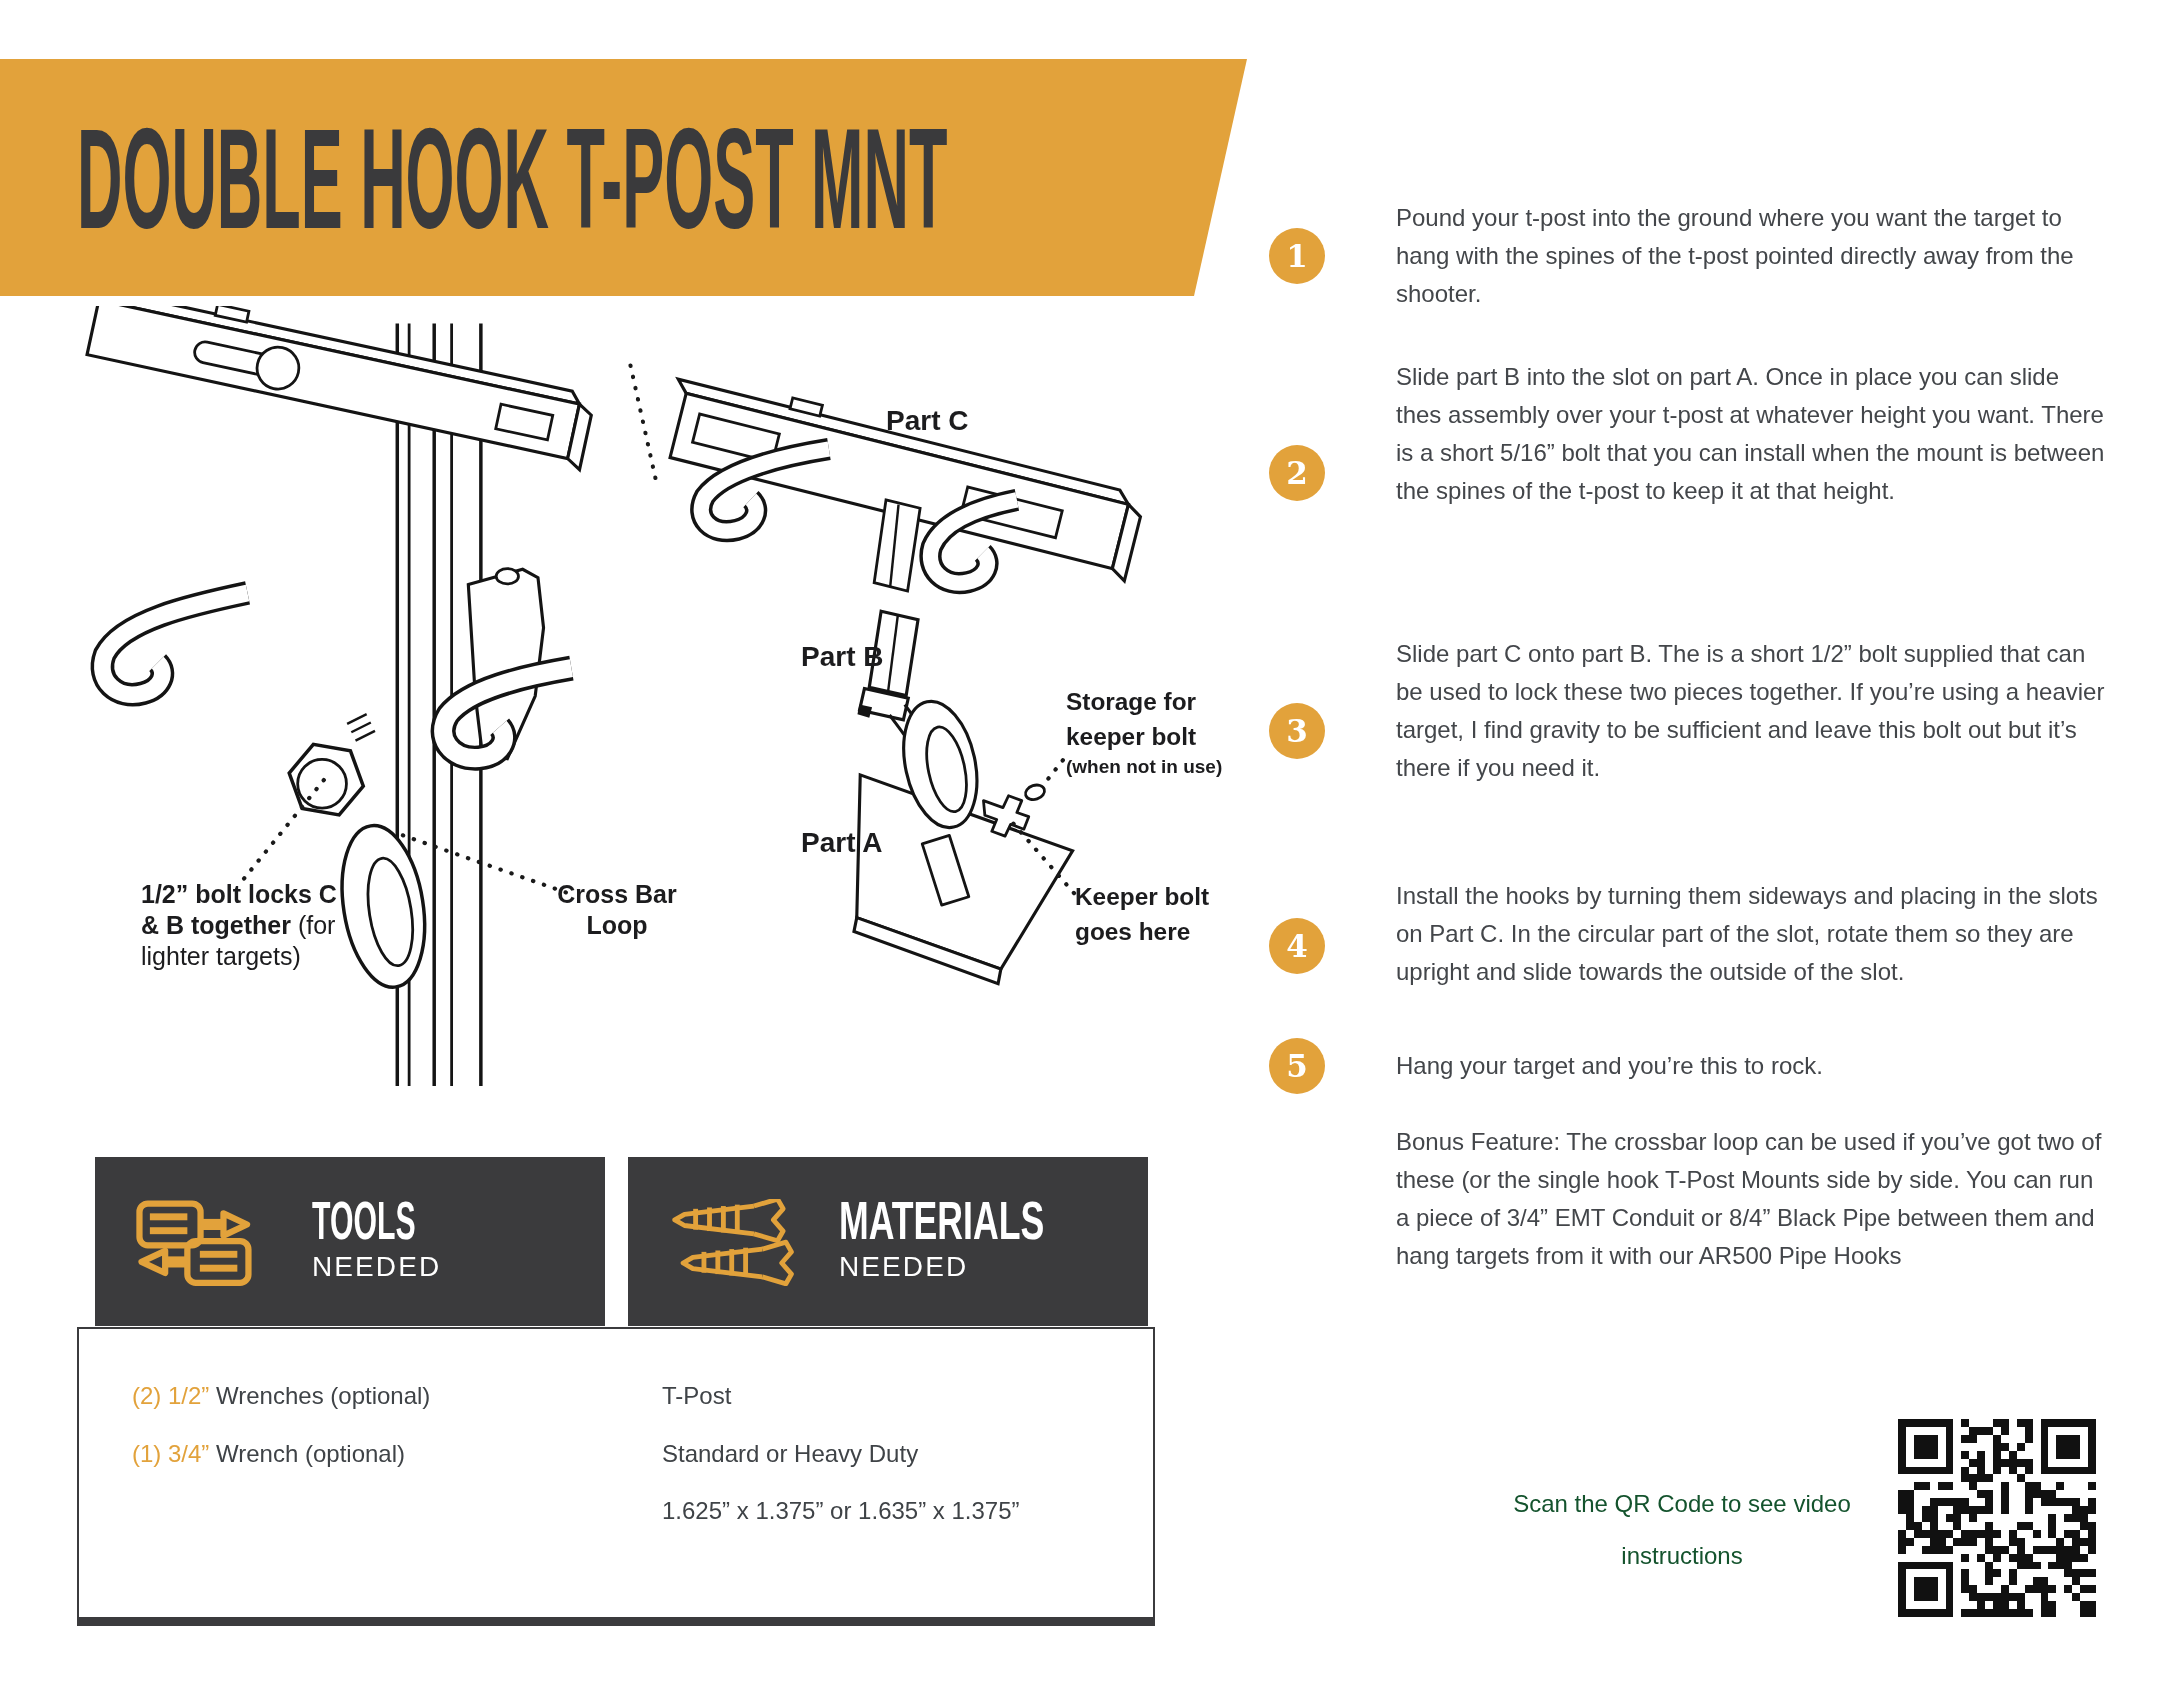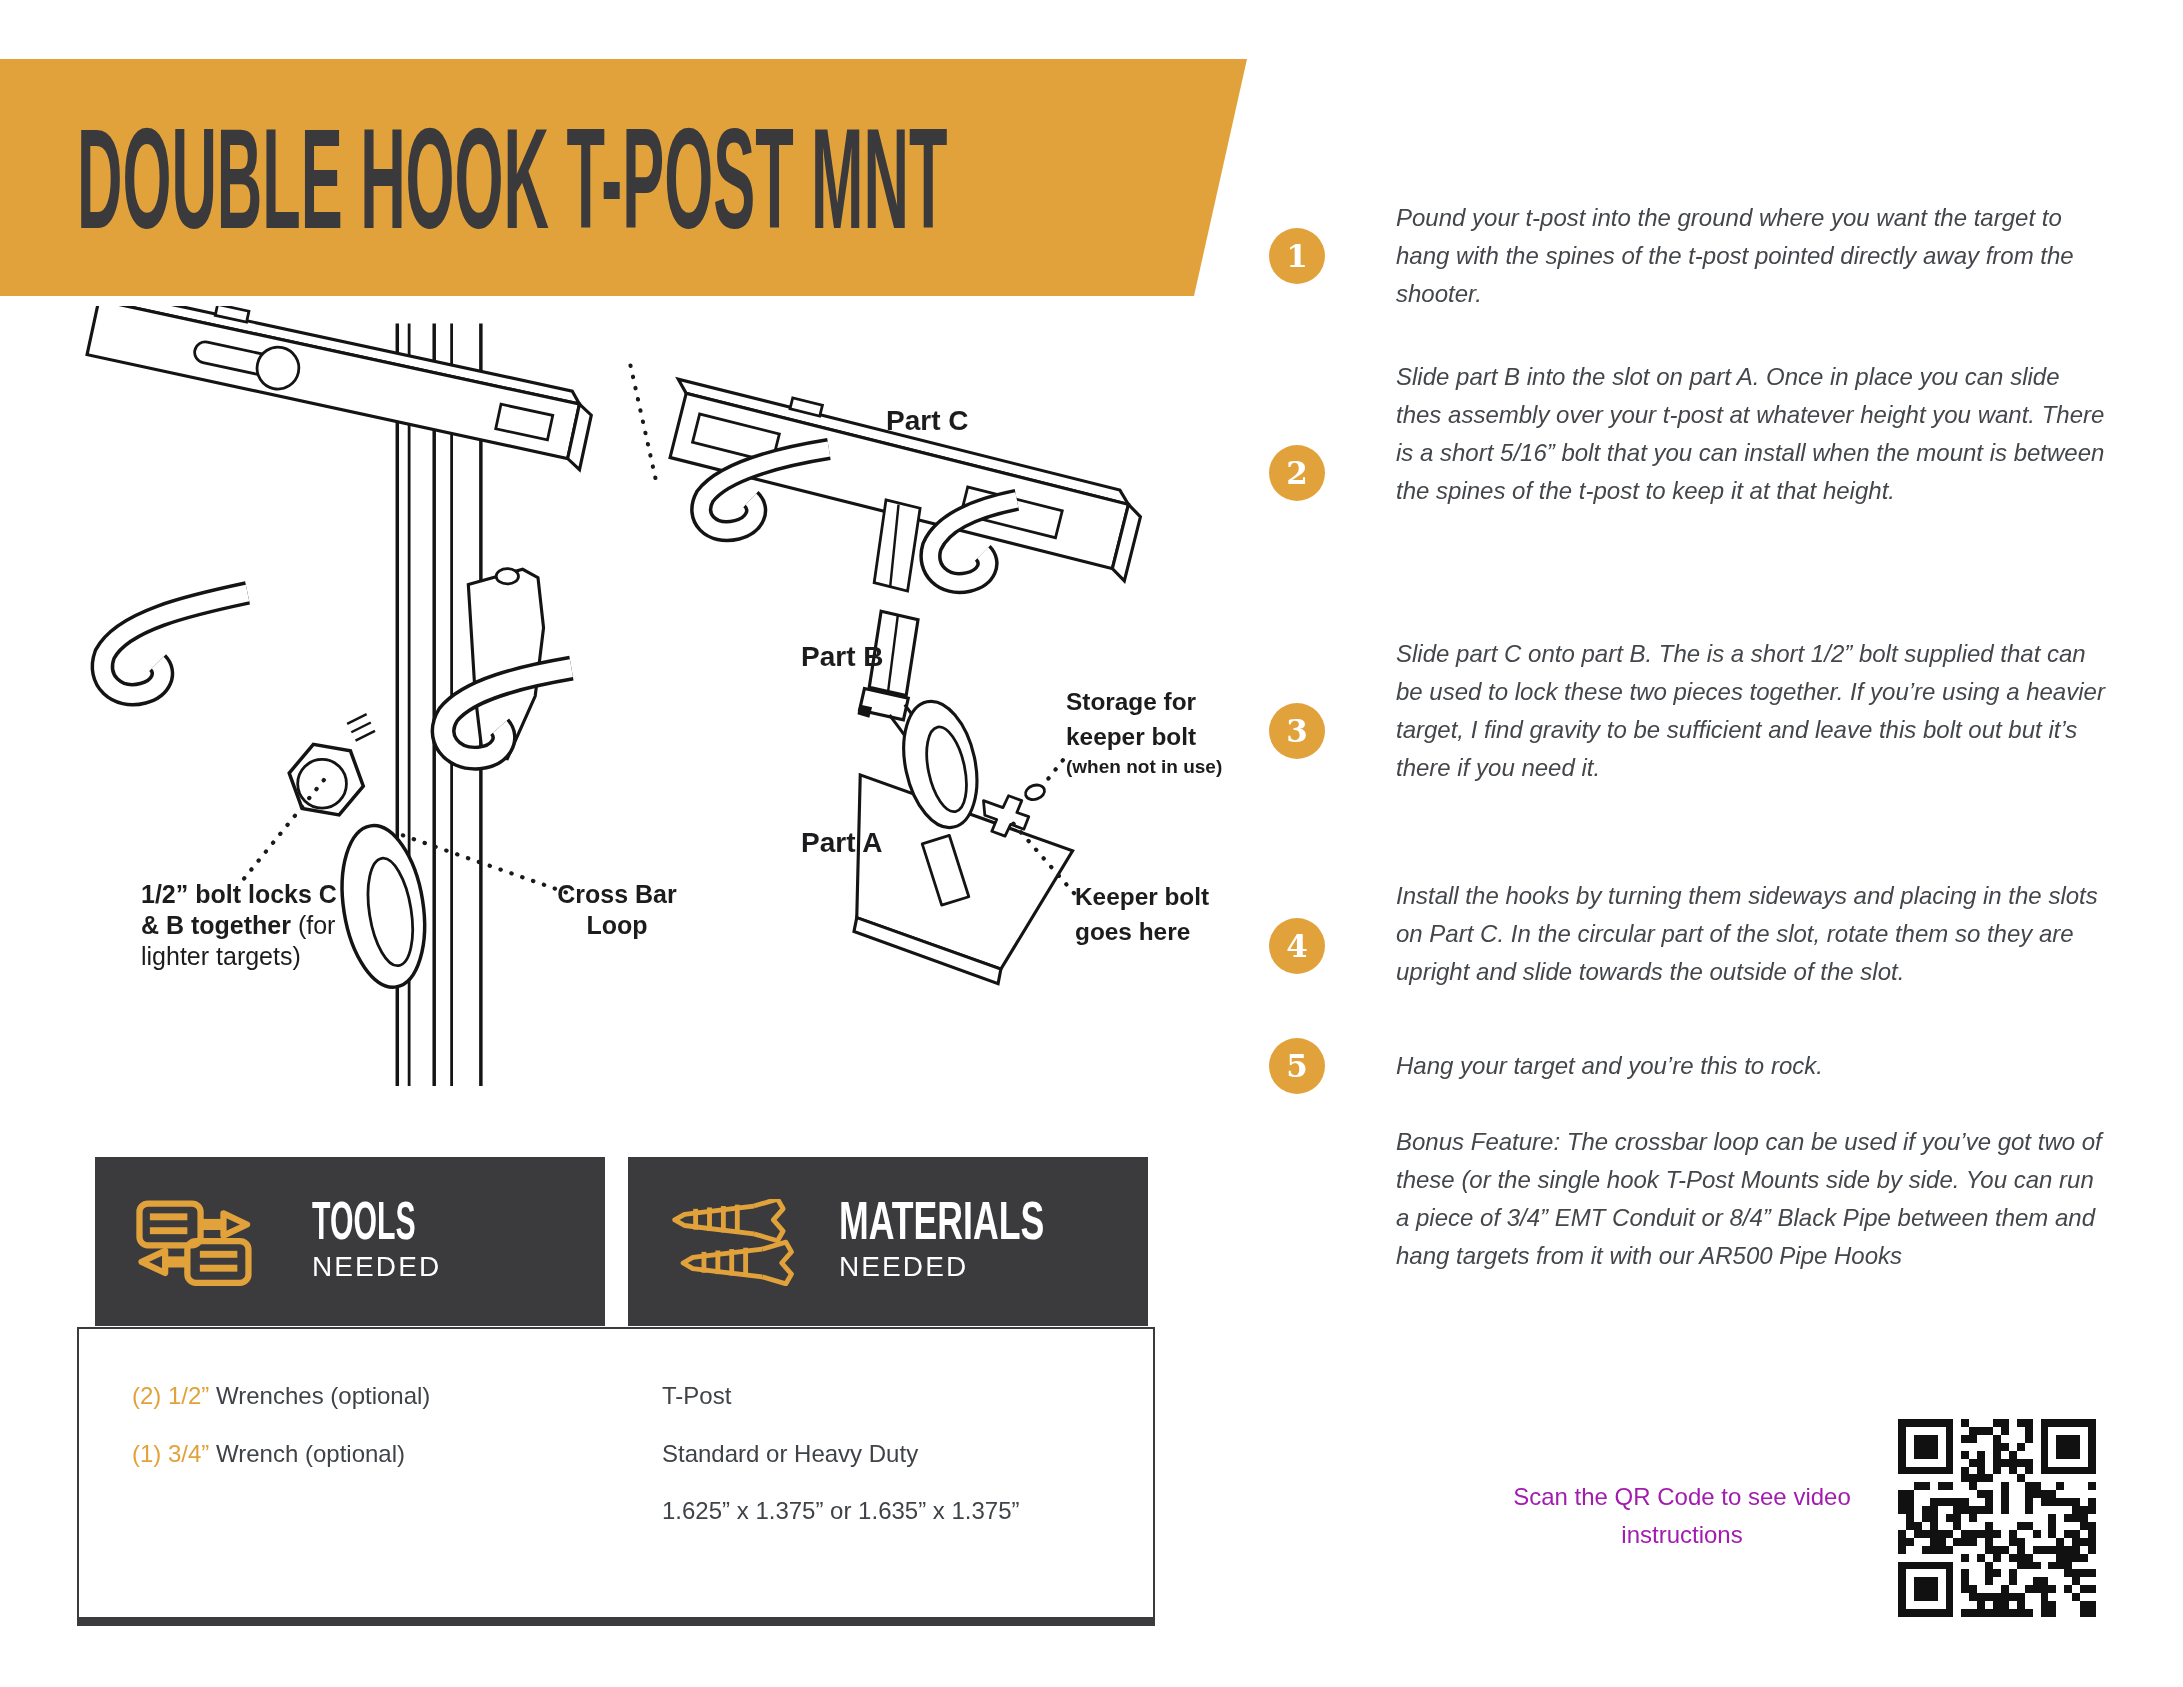--- a/index.html
+++ b/index.html
@@ -23,35 +23,35 @@
   .part-b { left:801px; top:641px; }
   .part-a { left:801px; top:827px; }
   .storage-label { left:1066px; top:684px; width:180px; font-size:24.4px; line-height:35px; }
   .storage-note { left:1066px; top:756px; font-size:19px; }
   .keeper-label { left:1075px; top:879px; width:175px; font-size:24.4px; line-height:35px; }
 
   
   .step-circle { left:1269px; width:56px; height:56px; border-radius:50%; background:#E2A23B;
                  display:flex; align-items:center; justify-content:center; }
   .step-circle span { font-family:"DejaVu Serif", serif; font-weight:bold; font-size:31px; color:#fff; }
-  .step-text { left:1396px; width:709px; font-size:24px; line-height:38px; color:#43464A;font-style:italic; }
+  .step-text { left:1396px; width:709px; font-size:24px; line-height:38px; color:#43464A; }
 
   
   .content-box { left:77px; top:1327px; width:1078px; height:299px; background:#fff;
                  border:2.1px solid #3B3B3D; border-bottom:9.7px solid #3B3B3D; }
   .dark-box { top:1157px; height:169px; background:#3B3B3D; }
   .box-title { color:#fff; font-size:54px; font-weight:bold; white-space:nowrap;
                transform-origin:left top; }
   .box-sub { color:#fff; font-size:28px; letter-spacing:2.1px; }
   .li-row { font-size:24px; color:#3F4347; white-space:nowrap; }
   .li-row .qty { color:#E2A23B; }
 
   
   .scan-text { left:1459px; top:1478px; width:446px; text-align:center; font-size:24px;
-               line-height:38px; color:#a21caf; }
+               line-height:52px; color:#14532d; }
 
   svg .ln { stroke:#141414; fill:none; }
   svg .wh { fill:#fff; stroke:#141414; }
   svg .dot { stroke:#1a1a1a; stroke-width:6; fill:none; stroke-linecap:round; stroke-dasharray:0.5 16; }
 </style>
 </head>
 <body>
 
 <div class="abs banner">
   <div class="abs title">DOUBLE HOOK T-POST MNT</div>

